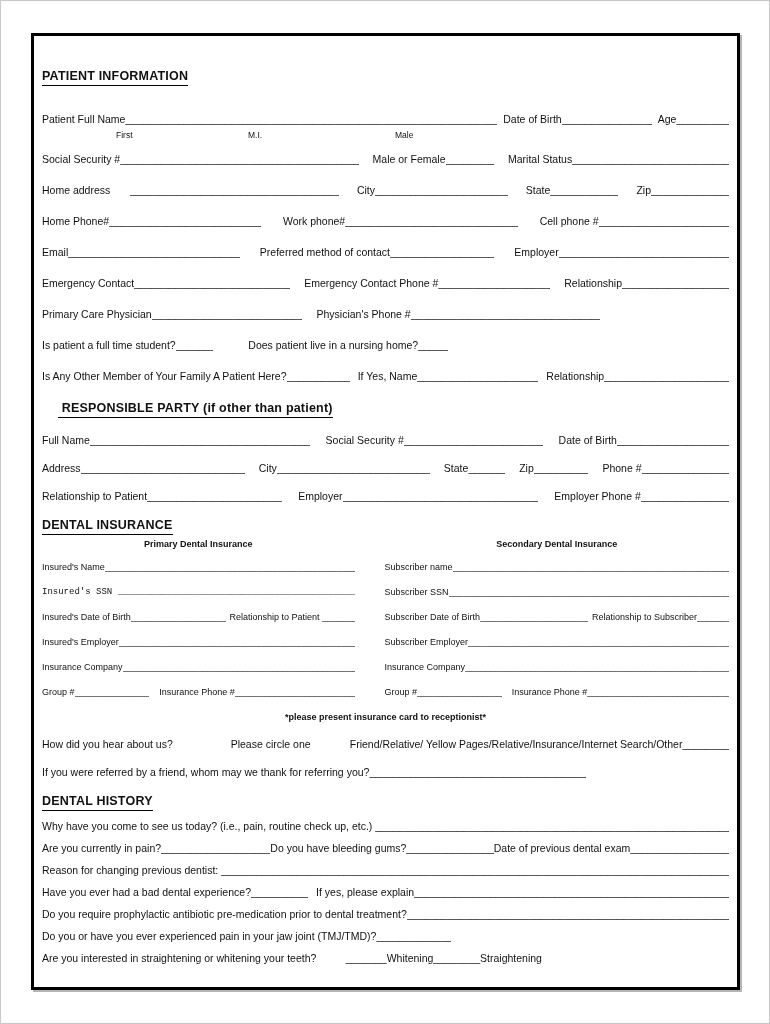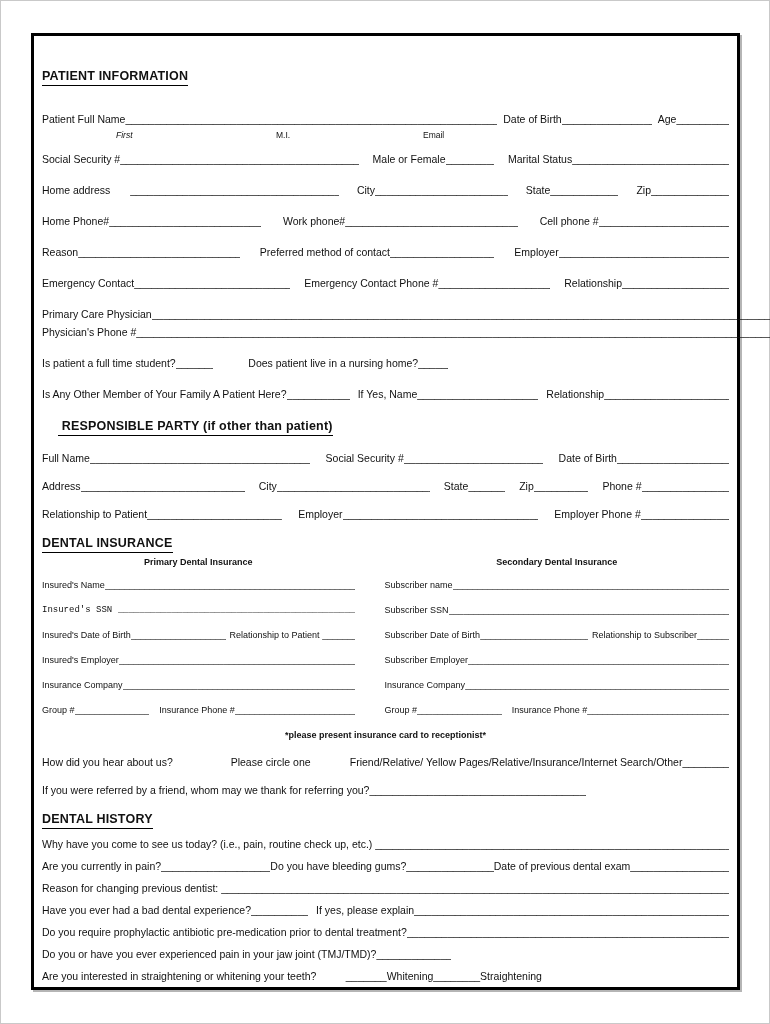--- a/index.html
+++ b/index.html
@@ -15,21 +15,21 @@
   .seg{display:flex;align-items:baseline;min-width:0;}
   .lbl{white-space:pre;flex:0 0 auto;}
   .line{flex:1 1 0;min-width:0;overflow:hidden;white-space:pre;}
   .spacer{min-width:0;}
   
   .s-patient .trow{margin-bottom:24px;}
   .s-patient .row{font-size:10.5px;margin-bottom:13px;}
   .s-patient .row.r1{margin-bottom:2px;}
   .subrow{display:flex;font-size:8.5px;padding-left:74px;margin-bottom:9px;line-height:11px;}
   .subrow .sublbl{display:inline-block;}
-  .subrow .sublbl:nth-child(1){width:160px;font-style:italic;}
+  .subrow .sublbl:nth-child(1){width:132px;}
   .subrow .sublbl:nth-child(2){width:147px;}
   
   .s-resp .trow{margin:2px 16px 13px;}
   .s-resp .row{font-size:10.5px;margin-bottom:10px;}
   
   .s-ins .trow{margin:2px 0 3px;}
   .colhead{font-weight:700;font-size:9px;text-align:center;margin-bottom:10px;line-height:12px;}
   .cols{display:flex;gap:30px;}
   .col-left{flex:0 0 45.5%;min-width:0;}
   .col-right{flex:1;min-width:0;}
@@ -59,21 +59,21 @@
               <span class="line">____________________________________________________________________________________________________________________________________________</span>
             </span>
             <span class="seg" style="flex: 72 1 0%;">
               <span class="lbl">Age</span>
               <span class="line">____________________________________________________________________________________________________________________________________________</span>
             </span>
           </div>
           <div class="subrow">
             <span class="sublbl">First</span>
             <span class="sublbl">M.I.</span>
-            <span class="sublbl">Email</span>
+            <span class="sublbl">Male</span>
           </div>
           <div class="row" style="gap: 14px;">
             <span class="seg" style="flex: 318 1 0%;">
               <span class="lbl">Social Security #</span>
               <span class="line">____________________________________________________________________________________________________________________________________________</span>
             </span>
             <span class="seg" style="flex: 122 1 0%;">
               <span class="lbl">Male or Female</span>
               <span class="line">____________________________________________________________________________________________________________________________________________</span>
             </span>
@@ -109,21 +109,21 @@
               <span class="lbl">Work phone#</span>
               <span class="line">____________________________________________________________________________________________________________________________________________</span>
             </span>
             <span class="seg" style="flex: 192 1 0%;">
               <span class="lbl">Cell phone #</span>
               <span class="line">____________________________________________________________________________________________________________________________________________</span>
             </span>
           </div>
           <div class="row" style="gap: 20px;">
             <span class="seg" style="flex: 200 1 0%;">
-              <span class="lbl">Reason</span>
+              <span class="lbl">Email</span>
               <span class="line">____________________________________________________________________________________________________________________________________________</span>
             </span>
             <span class="seg" style="flex: 237 1 0%;">
               <span class="lbl">Preferred method of contact</span>
               <span class="line">____________________________________________________________________________________________________________________________________________</span>
             </span>
             <span class="seg" style="flex: 217 1 0%;">
               <span class="lbl">Employer</span>
               <span class="line">____________________________________________________________________________________________________________________________________________</span>
             </span>
@@ -135,21 +135,21 @@
             </span>
             <span class="seg" style="flex: 248 1 0%;">
               <span class="lbl">Emergency Contact Phone #</span>
               <span class="line">____________________________________________________________________________________________________________________________________________</span>
             </span>
             <span class="seg" style="flex: 166 1 0%;">
               <span class="lbl">Relationship</span>
               <span class="line">____________________________________________________________________________________________________________________________________________</span>
             </span>
           </div>
-          <div class="row" style="gap: 0; flex-direction: column;">
+          <div class="row" style="gap: 14px;">
             <span class="seg" style="flex: 268 1 0%;">
               <span class="lbl">Primary Care Physician</span>
               <span class="line">____________________________________________________________________________________________________________________________________________</span>
             </span>
             <span class="seg" style="flex: 292 1 0%;">
               <span class="lbl">Physician's Phone #</span>
               <span class="line">____________________________________________________________________________________________________________________________________________</span>
             </span>
             <span class="seg spacer" style="flex: 118 1 0%;"></span>
           </div>

